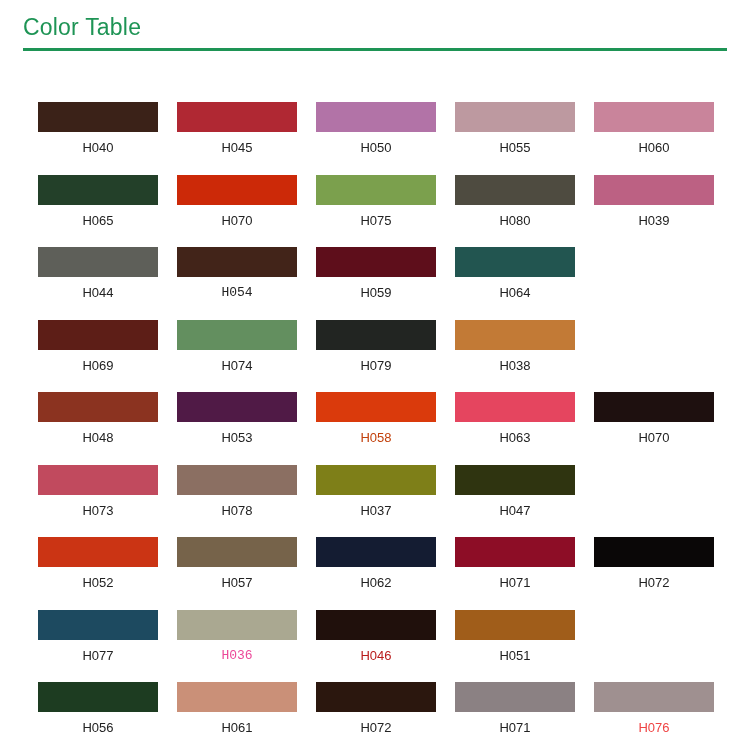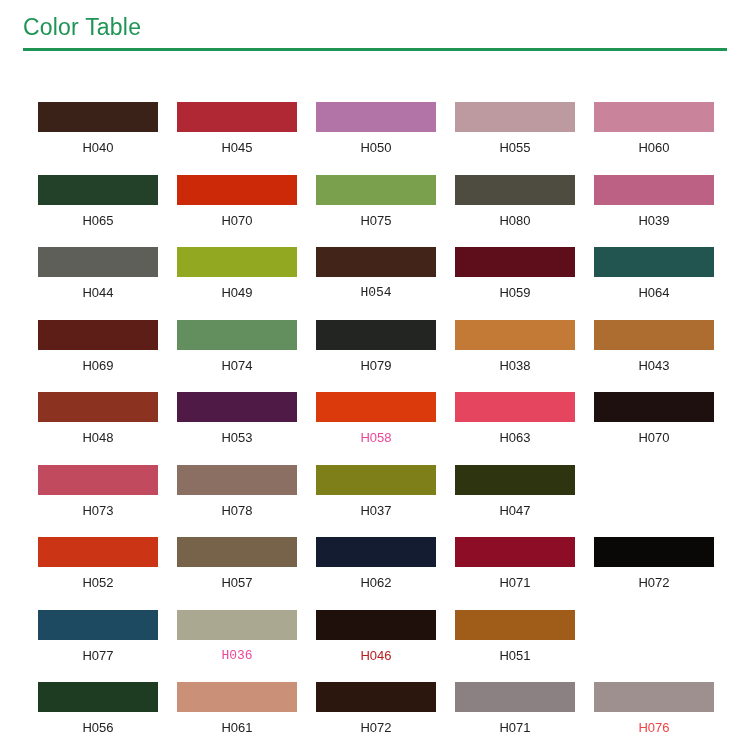--- a/index.html
+++ b/index.html
@@ -126,24 +126,20 @@
           <div class="swatch-chip" style="background-color: rgb(188, 97, 131);"></div>
           <div class="swatch-label" style="color: rgb(34, 34, 34);">H039</div>
         </div>
       </div>
       <div class="swatch-row">
         <div class="swatch-cell">
           <div class="swatch-chip" style="background-color: rgb(94, 95, 89);"></div>
           <div class="swatch-label" style="color: rgb(34, 34, 34);">H044</div>
         </div>
         <div class="swatch-cell">
-          <div class="swatch-chip" style="background-color: rgb(146, 168, 33);"></div>
-          <div class="swatch-label" style="color: rgb(34, 34, 34);">H049</div>
-        </div>
-        <div class="swatch-cell">
           <div class="swatch-chip" style="background-color: rgb(66, 36, 25);"></div>
           <div class="swatch-label" style="color: rgb(34, 34, 34); font-family: Liberation Mono, monospace;">H054</div>
         </div>
         <div class="swatch-cell">
           <div class="swatch-chip" style="background-color: rgb(94, 14, 27);"></div>
           <div class="swatch-label" style="color: rgb(34, 34, 34);">H059</div>
         </div>
         <div class="swatch-cell">
           <div class="swatch-chip" style="background-color: rgb(34, 85, 80);"></div>
           <div class="swatch-label" style="color: rgb(34, 34, 34);">H064</div>
@@ -159,37 +155,33 @@
           <div class="swatch-label" style="color: rgb(34, 34, 34);">H074</div>
         </div>
         <div class="swatch-cell">
           <div class="swatch-chip" style="background-color: rgb(34, 37, 34);"></div>
           <div class="swatch-label" style="color: rgb(34, 34, 34);">H079</div>
         </div>
         <div class="swatch-cell">
           <div class="swatch-chip" style="background-color: rgb(194, 122, 54);"></div>
           <div class="swatch-label" style="color: rgb(34, 34, 34);">H038</div>
         </div>
-        <div class="swatch-cell">
-          <div class="swatch-chip" style="background-color: rgb(173, 108, 48);"></div>
-          <div class="swatch-label" style="color: rgb(34, 34, 34);">H043</div>
-        </div>
       </div>
       <div class="swatch-row">
         <div class="swatch-cell">
           <div class="swatch-chip" style="background-color: rgb(139, 51, 32);"></div>
           <div class="swatch-label" style="color: rgb(34, 34, 34);">H048</div>
         </div>
         <div class="swatch-cell">
           <div class="swatch-chip" style="background-color: rgb(80, 26, 70);"></div>
           <div class="swatch-label" style="color: rgb(34, 34, 34);">H053</div>
         </div>
         <div class="swatch-cell">
           <div class="swatch-chip" style="background-color: rgb(218, 58, 12);"></div>
-          <div class="swatch-label" style="color: #ec4899;">H058</div>
+          <div class="swatch-label" style="color: #c2410c;">H058</div>
         </div>
         <div class="swatch-cell">
           <div class="swatch-chip" style="background-color: rgb(229, 69, 95);"></div>
           <div class="swatch-label" style="color: rgb(34, 34, 34);">H063</div>
         </div>
         <div class="swatch-cell">
           <div class="swatch-chip" style="background-color: rgb(30, 16, 15);"></div>
           <div class="swatch-label" style="color: rgb(34, 34, 34);">H070</div>
         </div>
       </div>

